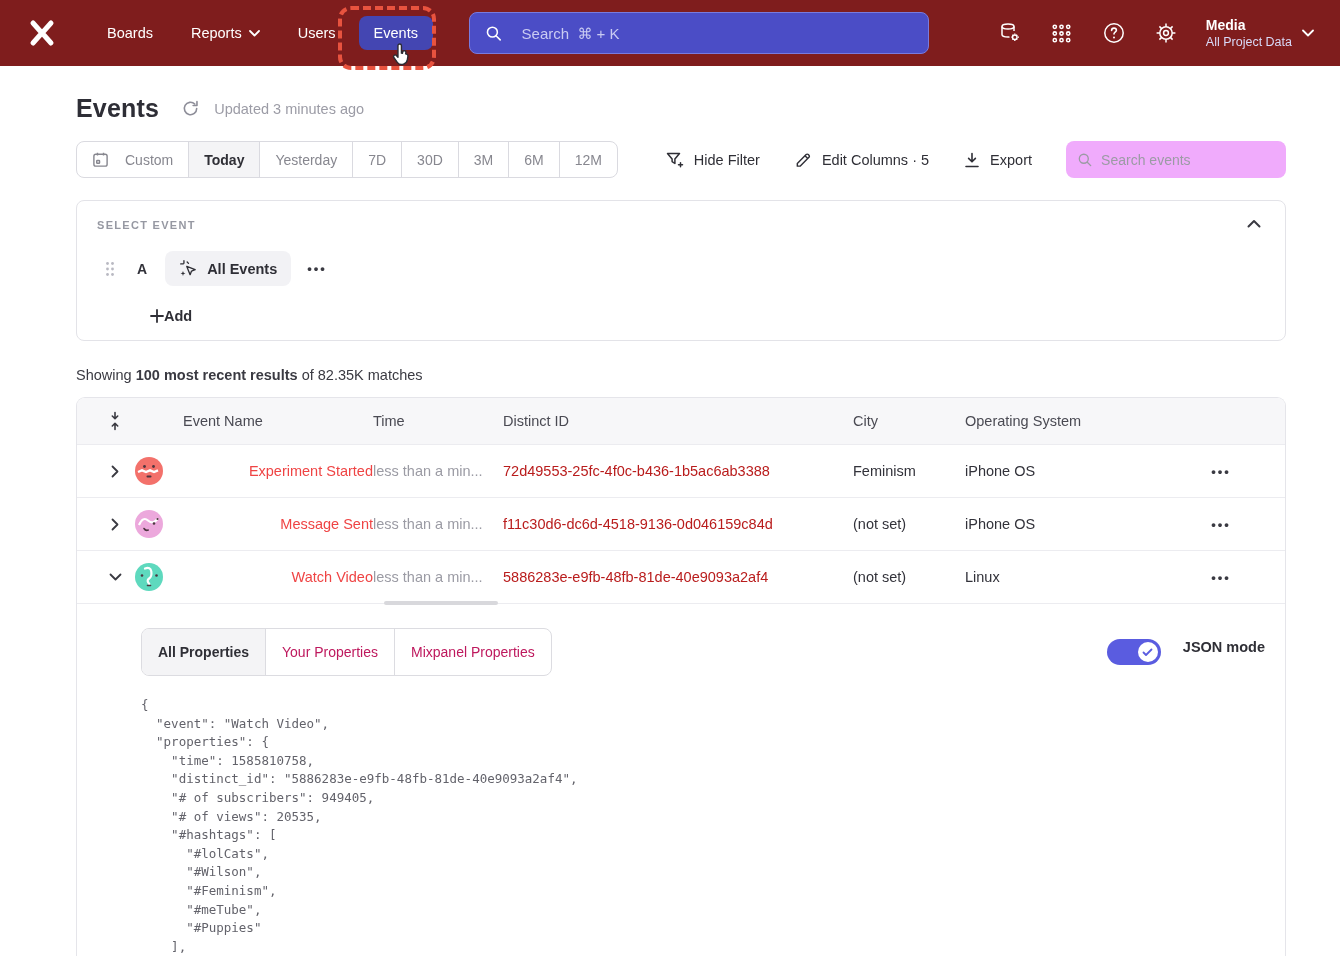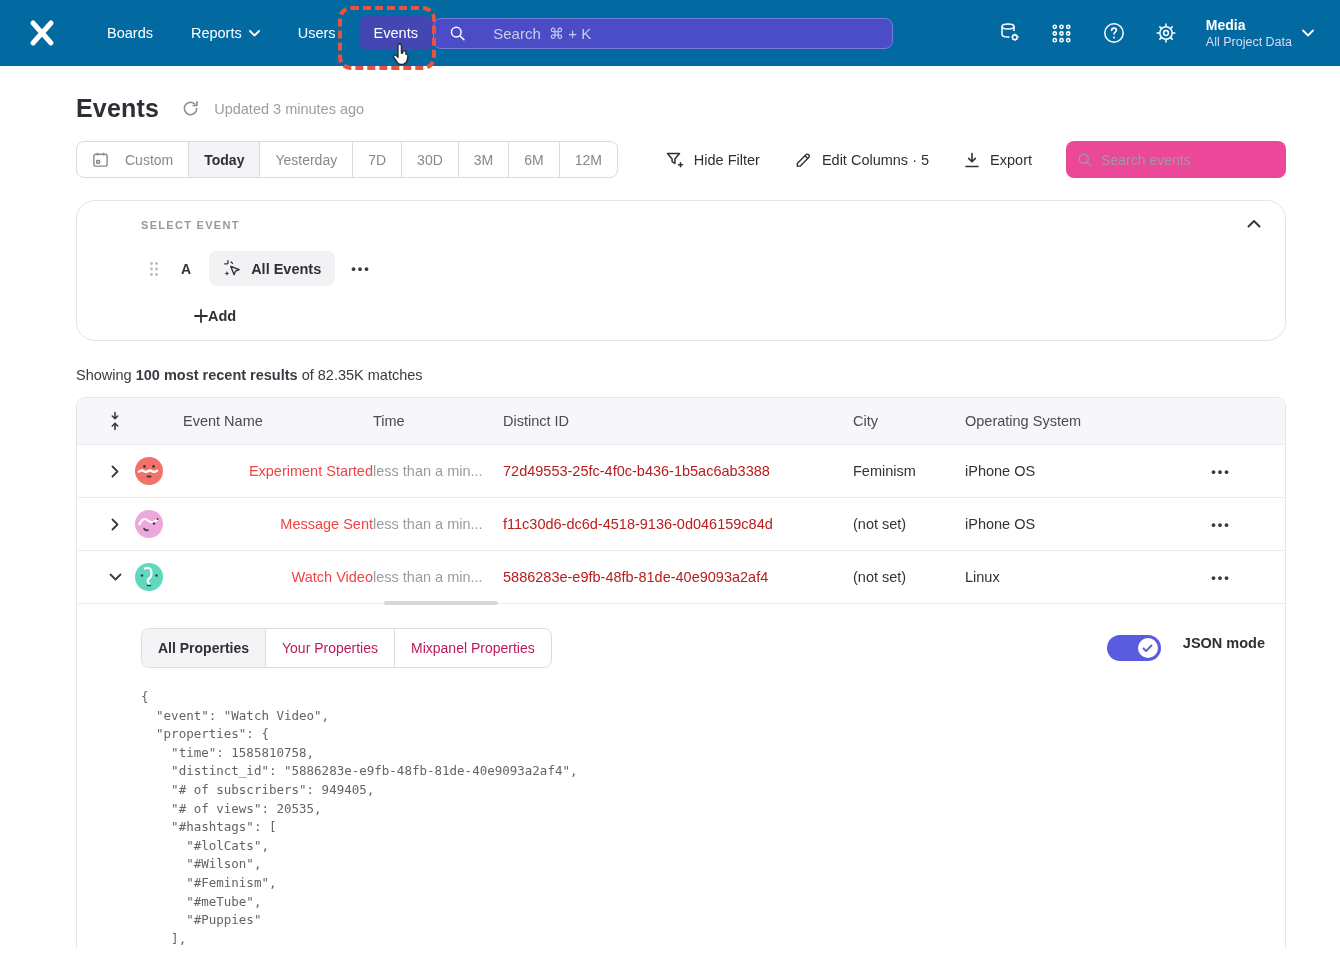--- a/index.html
+++ b/index.html
@@ -1,27 +1,27 @@
 <!DOCTYPE html>
 <html><head>
 <meta charset="utf-8">
 <style>
   * { margin:0; padding:0; box-sizing:border-box; }
   html,body { width:1340px; height:974px; overflow:hidden; background:#fff;
     font-family:"Liberation Sans", sans-serif; color:#32323A; }
 
   
-  .nav { height:66px; background:#0369a1; display:flex; align-items:center; padding:0 26px; position:relative; }
+  .nav { height:66px; background:#7f1d1d; display:flex; align-items:center; padding:0 26px; position:relative; }
   .nav-logo { width:32px; height:32px; display:flex; align-items:center; justify-content:center; }
   .nav-items { display:flex; align-items:center; margin-left:34px; gap:8px; }
   .nav-item { color:#fff; font-size:14.5px; font-weight:500; padding:9px 15px; border-radius:8px;
     display:flex; align-items:center; gap:7px; cursor:pointer; }
   .nav-item.active { background:#4446B2; }
-  .nav-search { width:460px; height:31px; background:#4B4DC6; border:1px solid #797BDE;
-    border-radius:8px; display:flex; align-items:center; padding:0 16px; gap:28px; }
+  .nav-search { margin-left:36px; width:460px; height:42px; background:#4B4DC6; border:1px solid #797BDE;
+    border-radius:8px; display:flex; align-items:center; padding:0 16px; gap:20px; }
   .nav-search input { background:transparent; border:none; outline:none; color:#fff; font-size:15px; width:100%;
     font-family:"Liberation Sans", sans-serif; }
   .nav-search input::placeholder { color:#C9CBF2; }
   .nav-right { margin-left:auto; display:flex; align-items:center; gap:28px; }
   .nav-icon { width:24px; height:24px; display:flex; align-items:center; justify-content:center; cursor:pointer; }
   .project { display:flex; align-items:center; gap:10px; cursor:pointer; }
   .project-name { color:#fff; font-size:14px; font-weight:700; line-height:18px; }
   .project-scope { color:#D9DAF8; font-size:12.5px; line-height:16px; }
 
   
@@ -37,28 +37,28 @@
   .updated { font-size:14.5px; color:#9C9CA6; }
 
   .controls-row { margin-top:18px; display:flex; justify-content:space-between; align-items:center; }
   .segmented { display:flex; border:1px solid #DADAE0; border-radius:8px; overflow:hidden; height:37px; }
   .seg-item { display:flex; align-items:center; gap:16px; padding:0 15px; font-size:14px; color:#87878F;
     border-right:1px solid #DADAE0; cursor:pointer; white-space:nowrap; }
   .seg-item:last-child { border-right:none; }
   .seg-item.selected { background:#F4F4F6; color:#2F2F36; font-weight:700; }
   .toolbar { display:flex; align-items:center; gap:34px; }
   .tool-btn { display:flex; align-items:center; gap:9px; font-size:14.5px; font-weight:500; color:#2F2F36; cursor:pointer; }
-  .search-events { width:220px; height:37px; background:#ec4899; border-radius:8px; display:flex; align-items:center;
+  .search-events { width:220px; height:37px; background:#f0abfc; border-radius:8px; display:flex; align-items:center;
     padding:0 12px; gap:9px; }
   .search-events input { background:transparent; border:none; outline:none; font-size:14px; width:100%; color:#32323A;
     font-family:"Liberation Sans", sans-serif; }
   .search-events input::placeholder { color:#9B9BA4; }
 
   
-  .card { margin-top:22px; border:1px solid #E3E3E8; border-radius:19px;padding-left:44px; }
+  .card { margin-top:22px; border:1px solid #E3E3E8; border-radius:8px; }
   .card-section { padding:18px 20px 16px; position:relative; }
   .section-label { font-size:11px; font-weight:700; color:#9698A2; letter-spacing:1.3px; }
   .collapse-btn { position:absolute; right:20px; top:14px; padding:4px; cursor:pointer; }
   .event-row { margin-top:20px; display:flex; align-items:center; }
   .drag-handle { margin-left:8px; cursor:grab; display:flex; }
   .row-letter { margin-left:22px; font-size:14px; font-weight:700; color:#32323A; }
   .event-chip { margin-left:18px; background:#F2F2F5; border-radius:8px; padding:8px 14px; display:flex;
     align-items:center; gap:9px; font-size:14.5px; font-weight:700; color:#2F2F36; cursor:pointer; }
   .more-dots { font-size:13px; font-weight:700; color:#3A3A42; letter-spacing:2px; cursor:pointer; }
   .event-row .more-dots { margin-left:16px; }
@@ -81,21 +81,21 @@
   .cell-event { color:#ef4444;text-align:right; }
   .cell-time { color:#9B9BA4; }
   .cell-id { color:#b91c1c; cursor:pointer; overflow:hidden; white-space:nowrap; }
   .cell-actions { display:flex; justify-content:center; }
   .sort-icon { display:flex; justify-content:center; cursor:pointer; }
 
   
   .detail { border-top:1px solid #ECECF0; position:relative; padding:24px 20px 0 64px; }
   .hscroll-thumb { position:absolute; top:-3px; left:307px; width:114px; height:4px; background:#D8D8DC; border-radius:2px; }
   .detail-top { display:flex; justify-content:space-between; align-items:center; }
-  .tabs { display:flex; border:1px solid #DCDCE1; border-radius:8px; overflow:hidden; height:40px; }
+  .tabs { display:flex; border:1px solid #DCDCE1; border-radius:8px; overflow:hidden; height:48px; }
   .tab { display:flex; align-items:center; padding:0 16px; font-size:14px; color:#be185d;
     border-right:1px solid #DCDCE1; cursor:pointer; white-space:nowrap; }
   .tab:last-child { border-right:none; }
   .tab.selected { background:#F4F4F6; color:#2F2F36; font-weight:700; }
   .json-toggle-group { display:flex; gap:22px; }
   .toggle { width:54px; height:26px; background:#5A5CE0; border-radius:13px; position:relative; cursor:pointer; }
   .toggle-knob { position:absolute; right:3px; top:3px; width:20px; height:20px; border-radius:50%; background:#fff;
     display:flex; align-items:center; justify-content:center; }
   .toggle-label { font-size:14.5px; font-weight:600; color:#2F2F36; }
   .json-block { margin-top:20px; font-family:"DejaVu Sans Mono", monospace; font-size:12.5px; line-height:18.6px;

